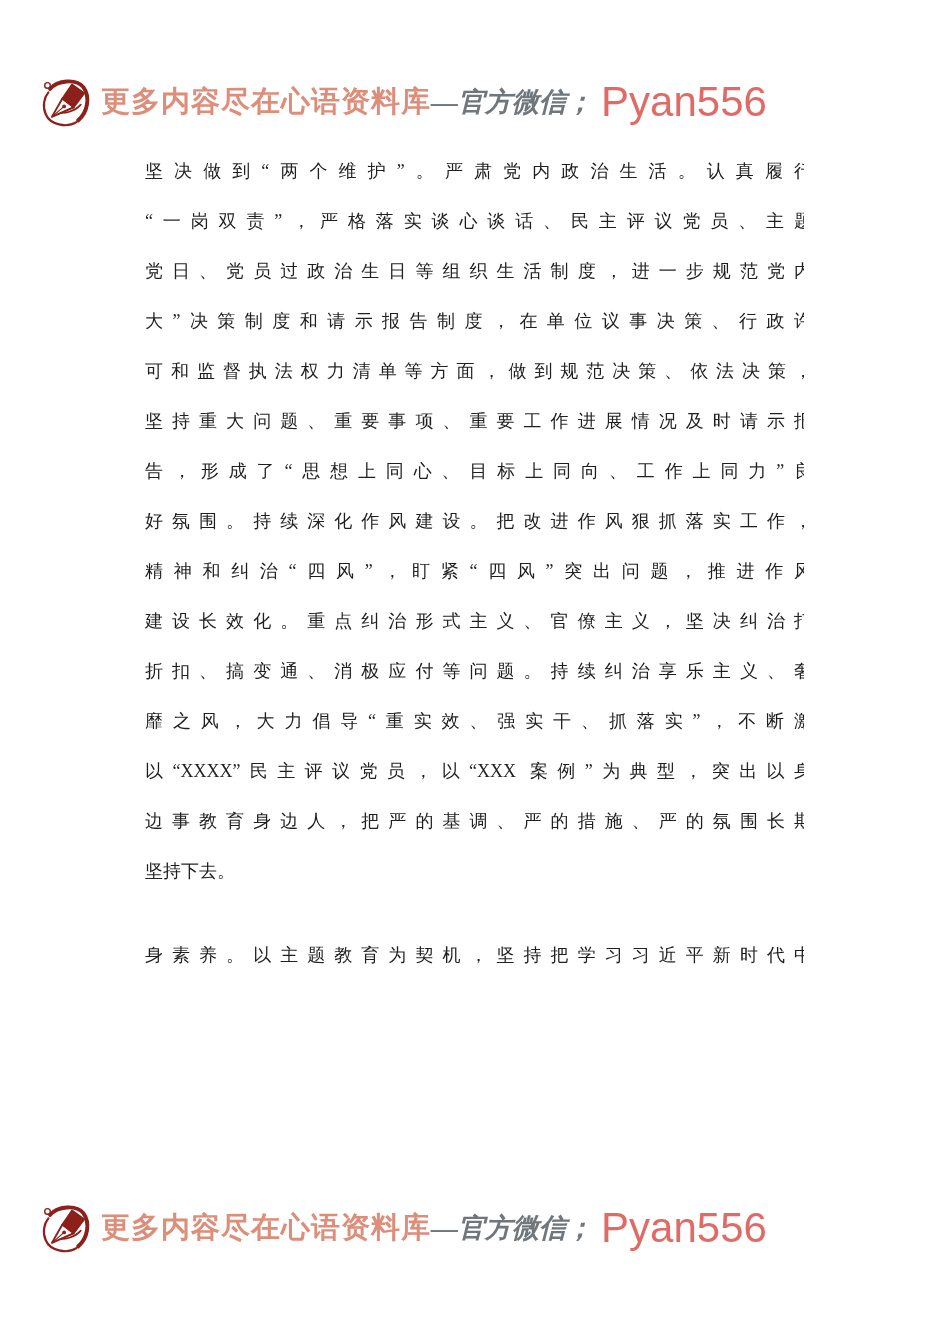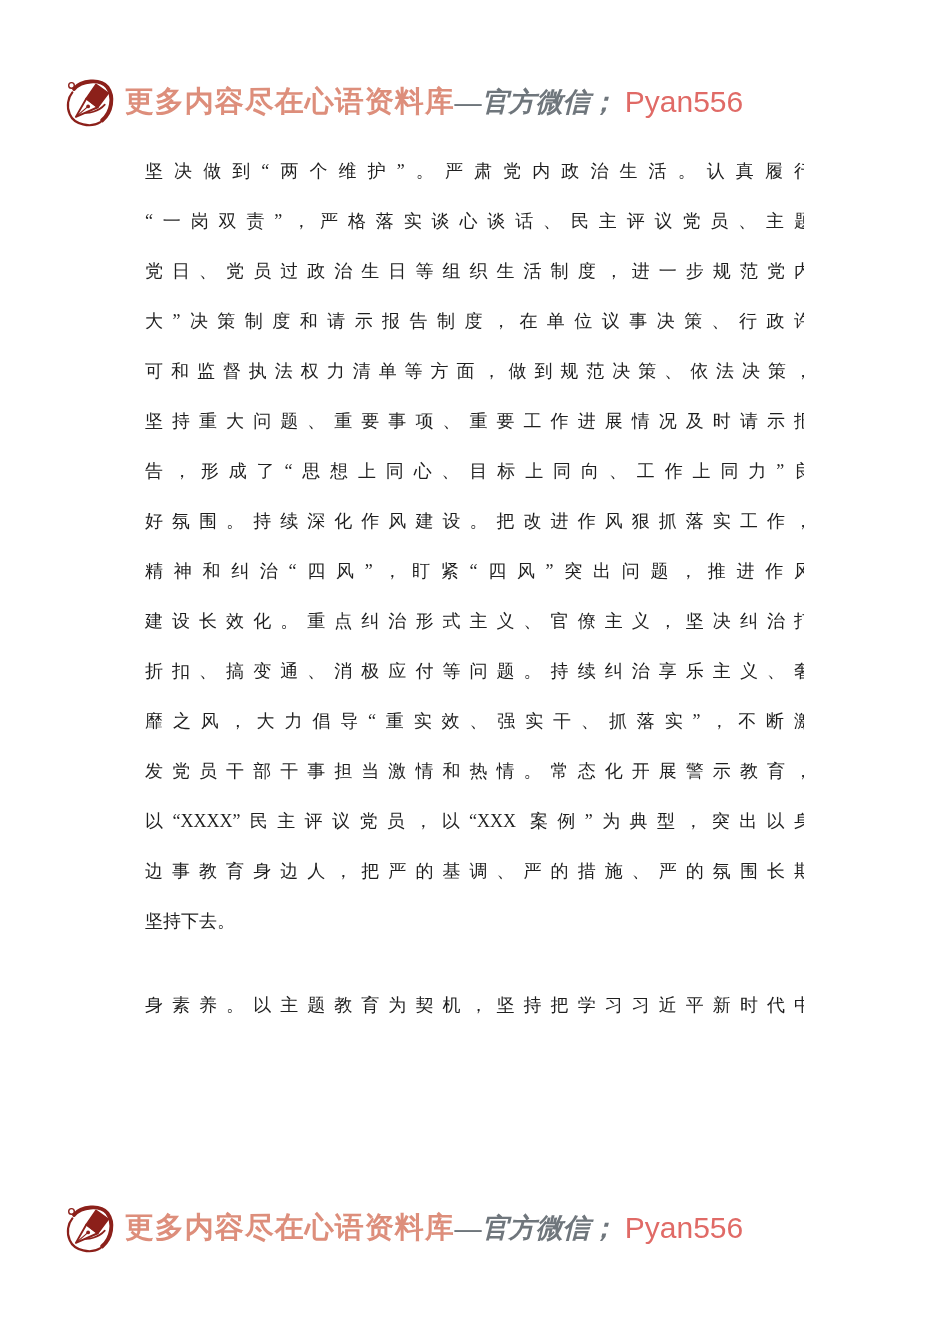--- a/index.html
+++ b/index.html
@@ -29,21 +29,21 @@
     letter-spacing: 1px;
     font-weight: bold;
   }
   .wm-sep, .wm-label {
     font-size: 27px;
     font-style: italic;
     font-weight: bold;
   }
   .wm-id {
     font-family: "Liberation Sans", sans-serif;
-    font-size: 30px;
+    font-size: 42px;
     margin-left: 8px;
   }
   
   .doc-body {
     position: absolute;
     left: 145px;
     top: 146px;
     width: 667px;
     font-size: 18px;
     color: #1f1f1f;
@@ -95,21 +95,20 @@
       <div class="line">党日、党员过政治生日等组织生活制度，进一步规范党内</div>
       <div class="line">大”决策制度和请示报告制度，在单位议事决策、行政许</div>
       <div class="line">可和监督执法权力清单等方面，做到规范决策、依法决策，</div>
       <div class="line">坚持重大问题、重要事项、重要工作进展情况及时请示报</div>
       <div class="line">告，形成了“思想上同心、目标上同向、工作上同力”良</div>
       <div class="line">好氛围。持续深化作风建设。把改进作风狠抓落实工作，</div>
       <div class="line">精神和纠治“四风”，盯紧“四风”突出问题，推进作风</div>
       <div class="line">建设长效化。重点纠治形式主义、官僚主义，坚决纠治打</div>
       <div class="line">折扣、搞变通、消极应付等问题。持续纠治享乐主义、奢</div>
       <div class="line">靡之风，大力倡导“重实效、强实干、抓落实”，不断激</div>
-      <div class="line">发党员干部干事担当激情和热情。常态化开展警示教育，</div>
       <div class="line">以“XXXX”民主评议党员，以“XXX 案例”为典型，突出以身</div>
       <div class="line">边事教育身边人，把严的基调、严的措施、严的氛围长期</div>
       <div class="line short">坚持下去。</div>
     </div>
     <div class="para para-2">
       <div class="line">身素养。以主题教育为契机，坚持把学习习近平新时代中</div>
     </div>
   </div>
 
   <div class="watermark footer">

